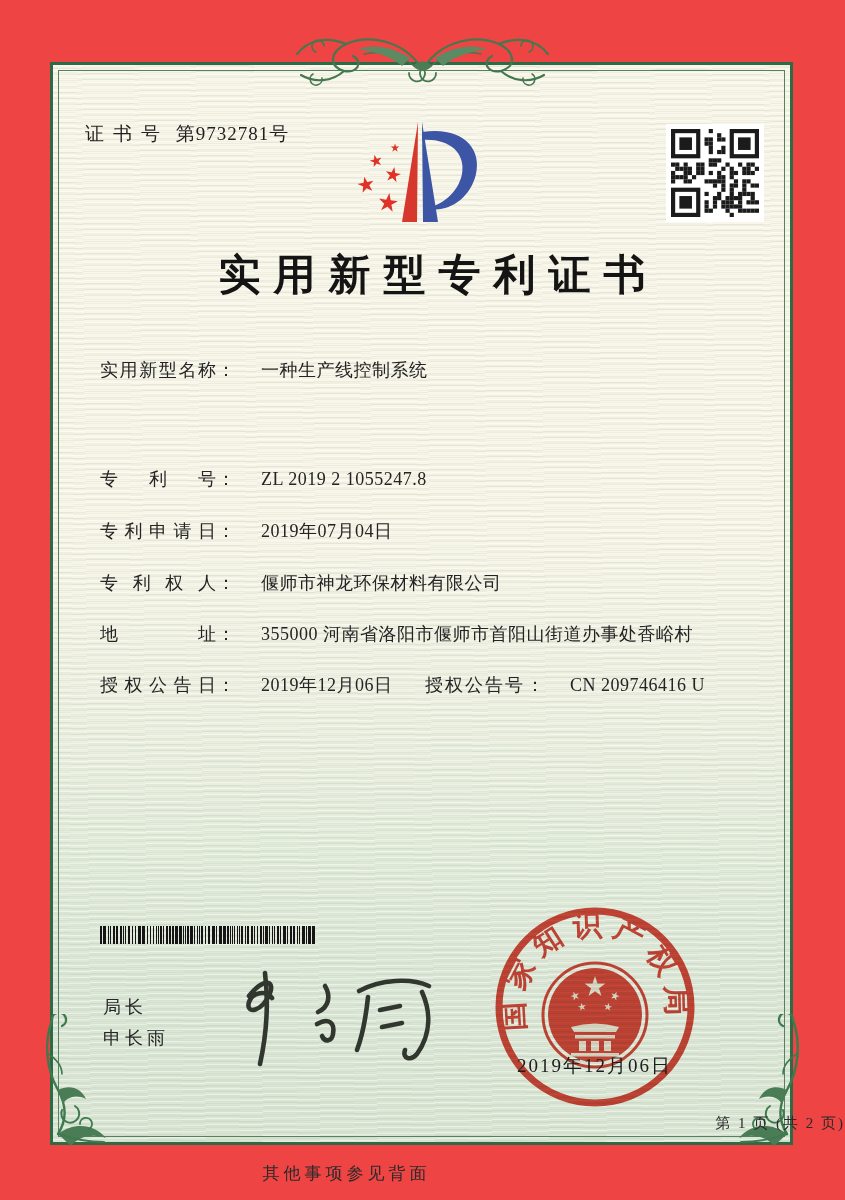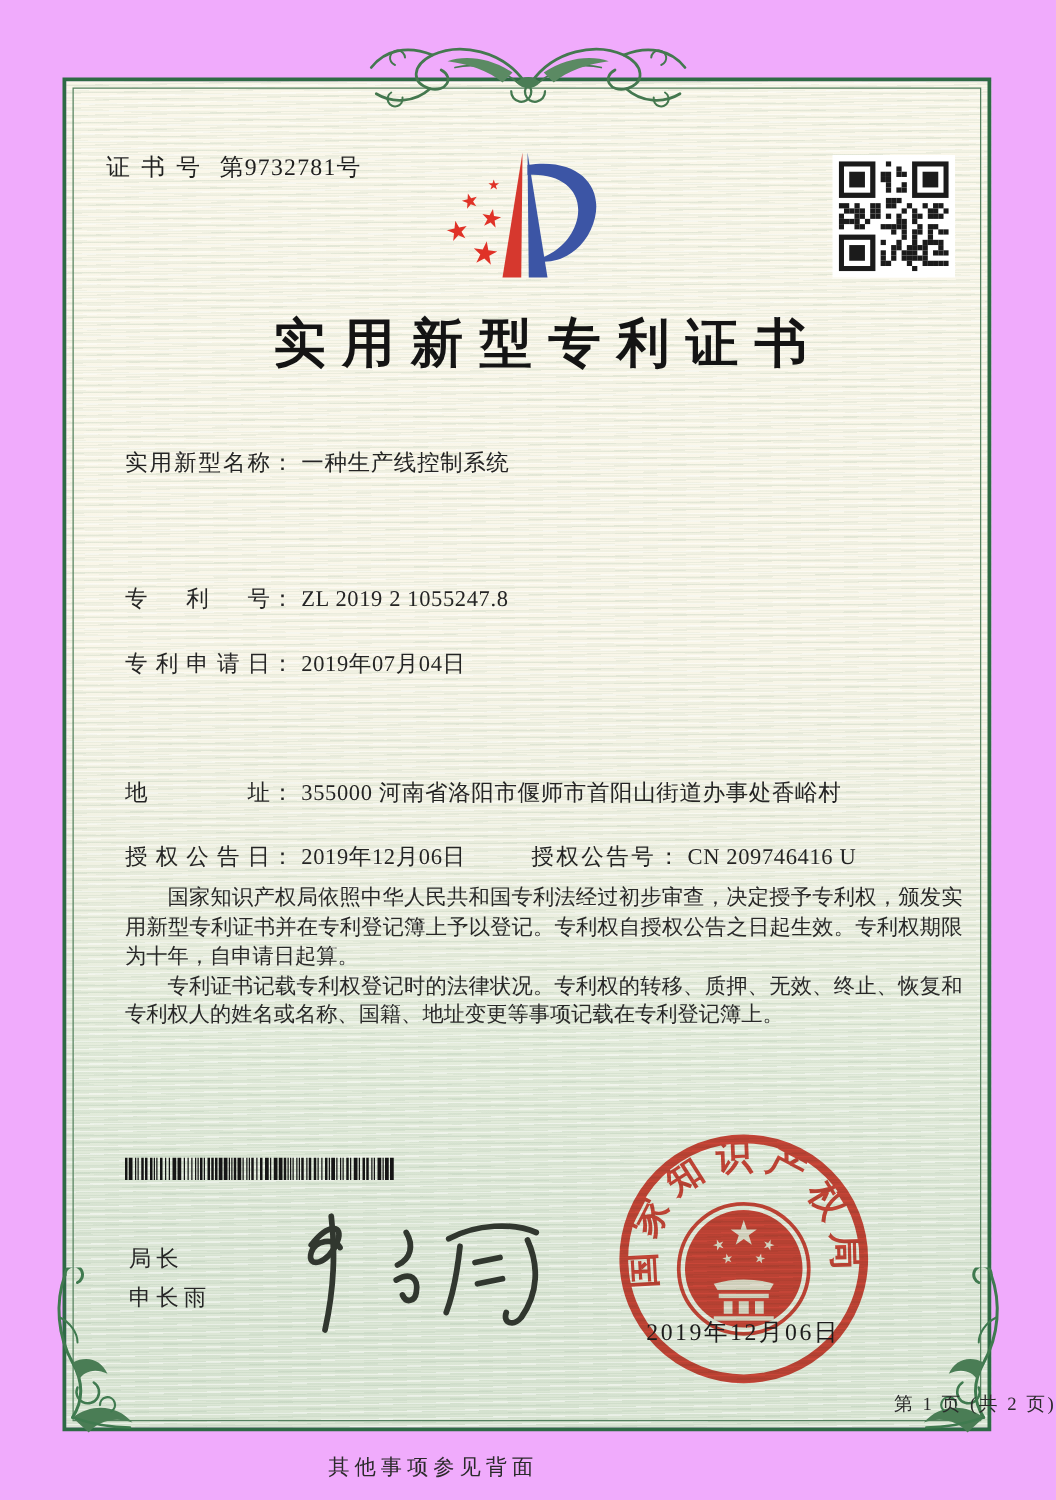--- a/index.html
+++ b/index.html
@@ -1,18 +1,18 @@
 <!DOCTYPE html>
 <html><head>
 <meta charset="utf-8">
 <style>
   * { margin:0; padding:0; box-sizing:border-box; }
   html,body { width:845px; height:1200px; }
   body { font-family:"Liberation Serif","DejaVu Serif",serif; }
-  .page { position:relative; width:845px; height:1200px; background:#f0abfc; overflow:hidden; color:#262626;text-decoration:underline; }
+  .page { position:relative; width:845px; height:1200px; background:#ef4444; overflow:hidden; color:#262626;text-decoration:underline; }
 
   
   .frame-bg {
     position:absolute; left:53px; top:65px; width:740px; height:1077px;
     background:
       repeating-linear-gradient(179deg, rgba(255,255,255,.45) 0 1px, rgba(255,255,255,0) 1px 3px, rgba(110,150,115,.10) 3px 4px, rgba(255,255,255,0) 4px 6px),
       repeating-linear-gradient(181deg, rgba(120,160,125,.07) 0 2px, rgba(255,255,255,0) 2px 5px),
       linear-gradient(180deg, #faf7ea 0%, #f9f6e9 42%, #f0f1e3 58%, #e4ecdc 72%, #dde7d7 86%, #dbe6d5 100%);
   }
   .frame-outer { position:absolute; left:50px; top:62px; width:743px; height:1083px;
@@ -26,21 +26,21 @@
 
   .logo { position:absolute; left:350px; top:118px; width:142px; height:112px; }
   .qr { position:absolute; left:666px; top:124px; width:98px; height:98px; background:#fff; padding:5px; }
 
   .title { position:absolute; left:0; top:247px; width:845px; text-align:center;
     font-size:42px; font-weight:bold; letter-spacing:13px; color:#141414;padding-left:32px; }
 
   .row { position:absolute; left:100px; font-size:18px; white-space:nowrap; color:#242424; }
   .flabel { display:inline-block; width:116px; text-align:justify; text-align-last:justify; vertical-align:bottom; }
   .colon { display:inline-block; margin:0 2px 0 1px; }
-  .fvalue { margin-left:4px; letter-spacing:.5px; }
+  .fvalue { margin-left:24px; letter-spacing:.5px; }
   .grant2 { position:absolute; left:325px; top:0; }
   .grant2 .g2label { letter-spacing:2px; }
 
   .bodytext { position:absolute; left:100px; top:706px; width:670px;
     font-size:17px; line-height:23.6px; text-align:justify; color:#282828; }
   .bodytext p { text-indent:2em; }
 
   .barcode { position:absolute; left:100px; top:926px; width:218px; height:18px; }
 
   .dir-title { position:absolute; left:103px; top:995px; font-size:18px; letter-spacing:4px;text-align:right; }
@@ -272,34 +272,33 @@
 
   <div class="row" style="top:358px">
     <span class="flabel">实用新型名称</span><span class="colon">：</span><span class="fvalue">一种生产线控制系统</span>
   </div>
   <div class="row" style="top:467px">
     <span class="flabel">专利号</span><span class="colon">：</span><span class="fvalue">ZL 2019 2 1055247.8</span>
   </div>
   <div class="row" style="top:519px">
     <span class="flabel">专利申请日</span><span class="colon">：</span><span class="fvalue">2019年07月04日</span>
   </div>
+  <div class="row" style="top:571px">
+    <span class="flabel">专利权人</span><span class="colon">：</span><span class="fvalue">偃师市神龙环保材料有限公司</span>
+  </div>
   <div class="row" style="top:622px">
     <span class="flabel">地址</span><span class="colon">：</span><span class="fvalue">355000 河南省洛阳市偃师市首阳山街道办事处香峪村</span>
   </div>
   <div class="row" style="top:673px">
     <span class="flabel">授权公告日</span><span class="colon">：</span><span class="fvalue">2019年12月06日</span>
     <span class="grant2">
       <span class="g2label">授权公告号</span><span class="colon">：</span><span class="fvalue">CN 209746416 U</span>
     </span>
   </div>
 
-  <div class="bodytext">
-    <p>国家知识产权局依照中华人民共和国专利法经过初步审查，决定授予专利权，颁发实用新型专利证书并在专利登记簿上予以登记。专利权自授权公告之日起生效。专利权期限为十年，自申请日起算。</p>
-    <p>专利证书记载专利权登记时的法律状况。专利权的转移、质押、无效、终止、恢复和专利权人的姓名或名称、国籍、地址变更等事项记载在专利登记簿上。</p>
-  </div>
 
   <svg class="barcode" id="barcodesvg" viewBox="0 0 218 18" preserveAspectRatio="none">
       <rect x="0" y="0" width="2" height="18" fill="#151515"></rect>
       <rect x="3" y="0" width="3" height="18" fill="#151515"></rect>
       <rect x="8" y="0" width="1" height="18" fill="#151515"></rect>
       <rect x="10" y="0" width="1" height="18" fill="#151515"></rect>
       <rect x="13" y="0" width="2" height="18" fill="#151515"></rect>
       <rect x="16" y="0" width="2" height="18" fill="#151515"></rect>
       <rect x="20" y="0" width="2" height="18" fill="#151515"></rect>
       <rect x="23" y="0" width="1" height="18" fill="#151515"></rect>

